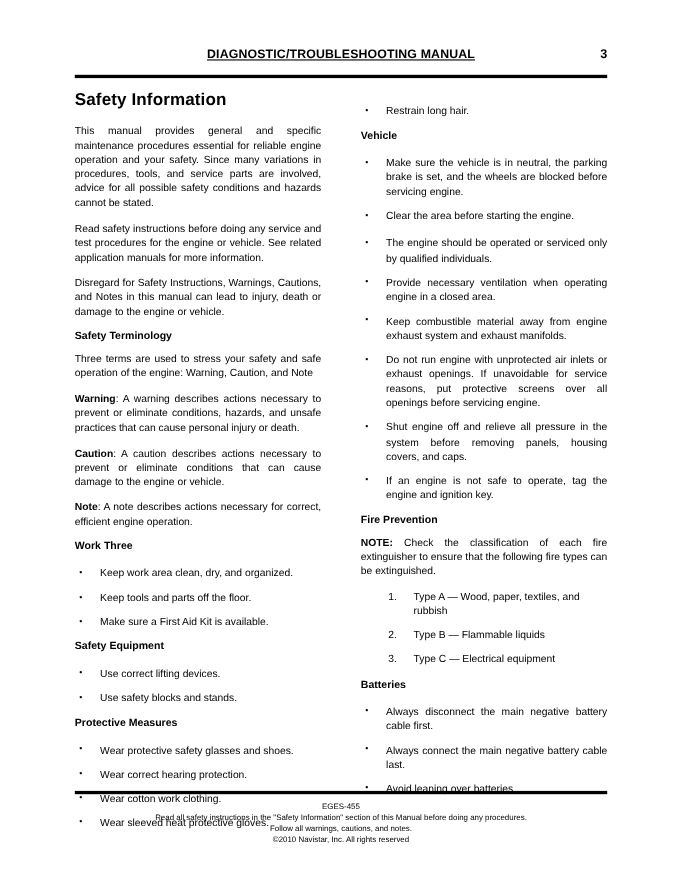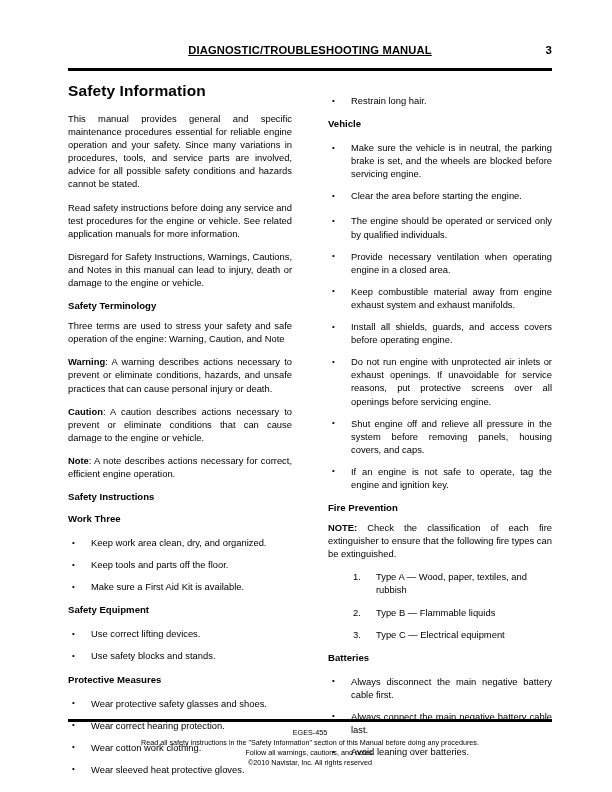--- a/index.html
+++ b/index.html
@@ -165,21 +165,20 @@
       <p class="body">Read safety instructions before doing any service and test procedures for the engine or vehicle. See related application manuals for more information.</p>
       <p class="body">Disregard for Safety Instructions, Warnings, Cautions, and Notes in this manual can lead to injury, death or damage to the engine or vehicle.</p>
 
       <h2 class="sub-head">Safety Terminology</h2>
       <p class="body">Three terms are used to stress your safety and safe operation of the engine: Warning, Caution, and Note</p>
 
       <p class="body"><span class="lead">Warning</span><span>: A warning describes actions necessary to prevent or eliminate conditions, hazards, and unsafe practices that can cause personal injury or death.</span></p>
       <p class="body"><span class="lead">Caution</span><span>:  A caution describes actions necessary to prevent or eliminate conditions that can cause damage to the engine or vehicle.</span></p>
       <p class="body"><span class="lead">Note</span><span>: A note describes actions necessary for correct, efficient engine operation.</span></p>
 
-      <h2 class="sub-head">Safety Instructions</h2>
 
       <h2 class="sub-head">Work Three</h2>
       <ul class="bullets">
         <li>Keep work area clean, dry, and organized.</li>
         <li>Keep tools and parts off the floor.</li>
         <li>Make sure a First Aid Kit is available.</li>
       </ul>
 
       <h2 class="sub-head">Safety Equipment</h2>
       <ul class="bullets">
@@ -205,21 +204,20 @@
       <h2 class="sub-head">Vehicle</h2>
       <ul class="bullets">
         <li>Make sure the vehicle is in neutral, the parking brake is set, and the wheels are blocked before servicing engine.</li>
         <li>Clear the area before starting the engine.</li>
       </ul>
 
       <ul class="bullets">
         <li>The engine should be operated or serviced only by qualified individuals.</li>
         <li>Provide necessary ventilation when operating engine in a closed area.</li>
         <li>Keep combustible material away from engine exhaust system and exhaust manifolds.</li>
-        <li>Install all shields, guards, and access covers before operating engine.</li>
         <li>Do not run engine with unprotected air inlets or exhaust openings.   If unavoidable for service reasons, put protective screens over all openings before servicing engine.</li>
         <li>Shut engine off and relieve all pressure in the system before removing panels, housing covers, and caps.</li>
         <li>If an engine is not safe to operate, tag the engine and ignition key.</li>
       </ul>
 
       <h2 class="sub-head">Fire Prevention</h2>
       <p class="body"><span class="lead">NOTE:</span><span>  Check the classification of each fire extinguisher to ensure that the following fire types can be extinguished.</span></p>
       <ol class="numbers">
         <li><span class="num">1.</span><span>Type A — Wood, paper, textiles, and rubbish</span></li>
         <li><span class="num">2.</span><span>Type B — Flammable liquids</span></li>

